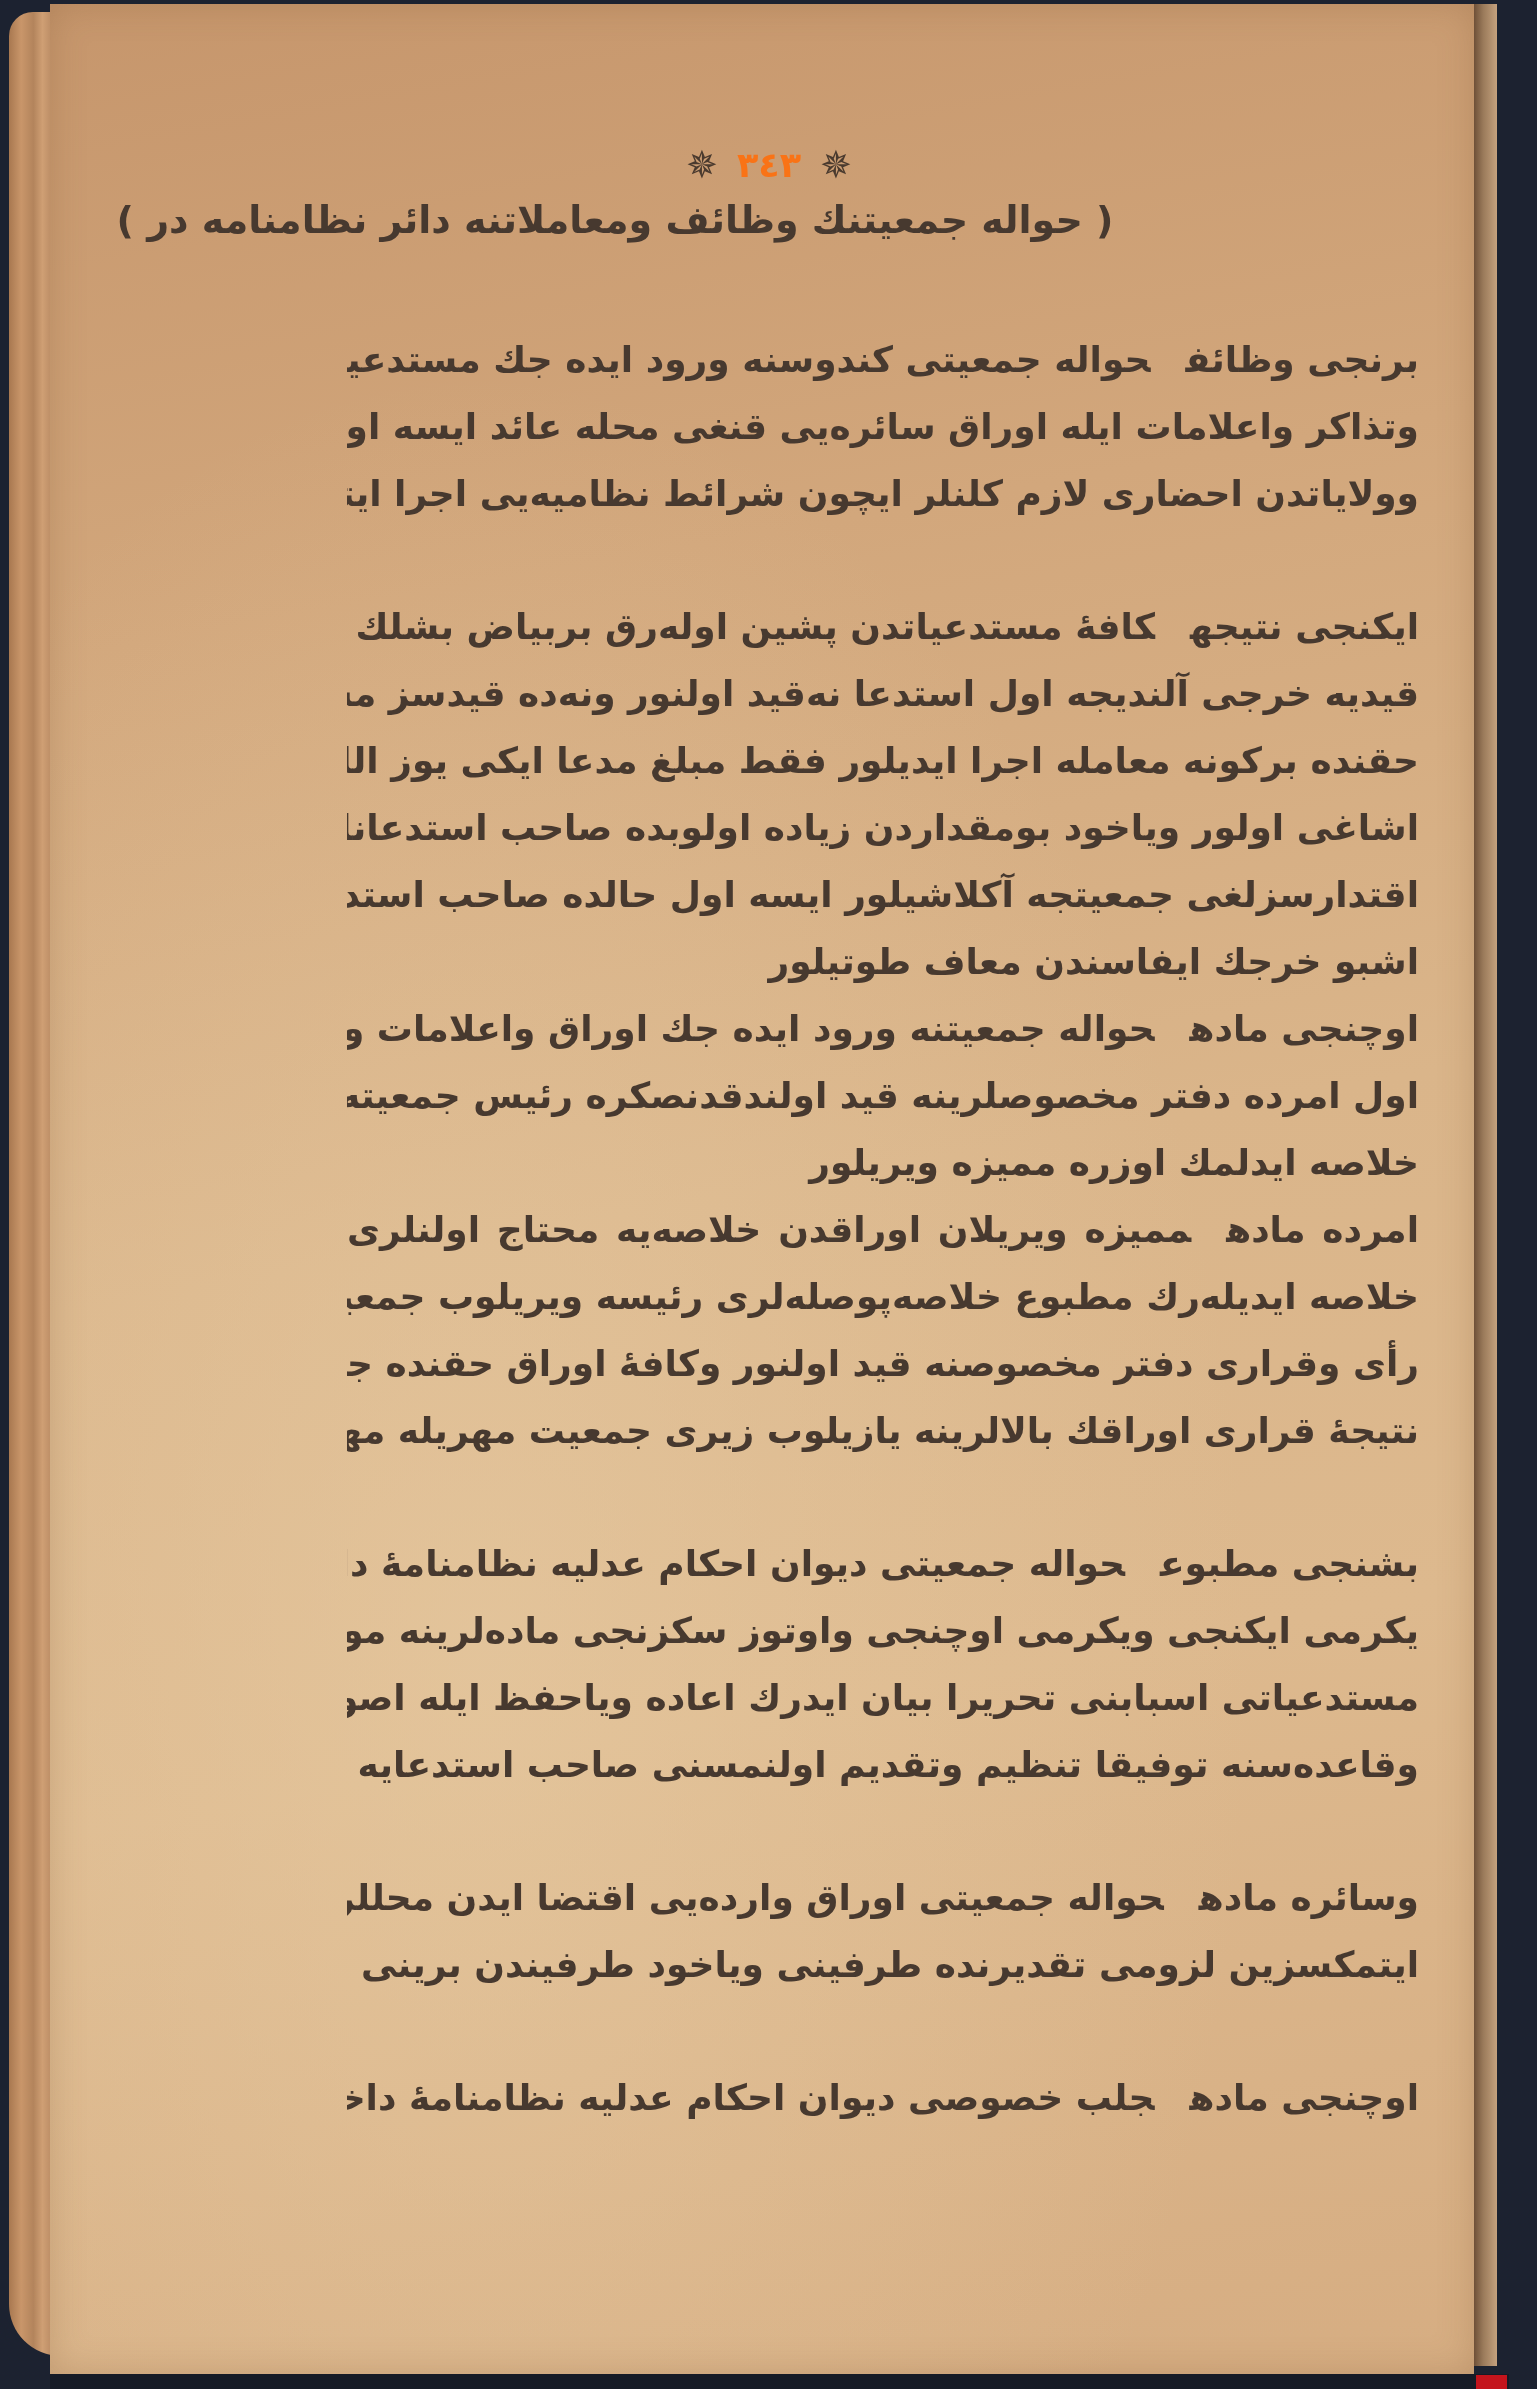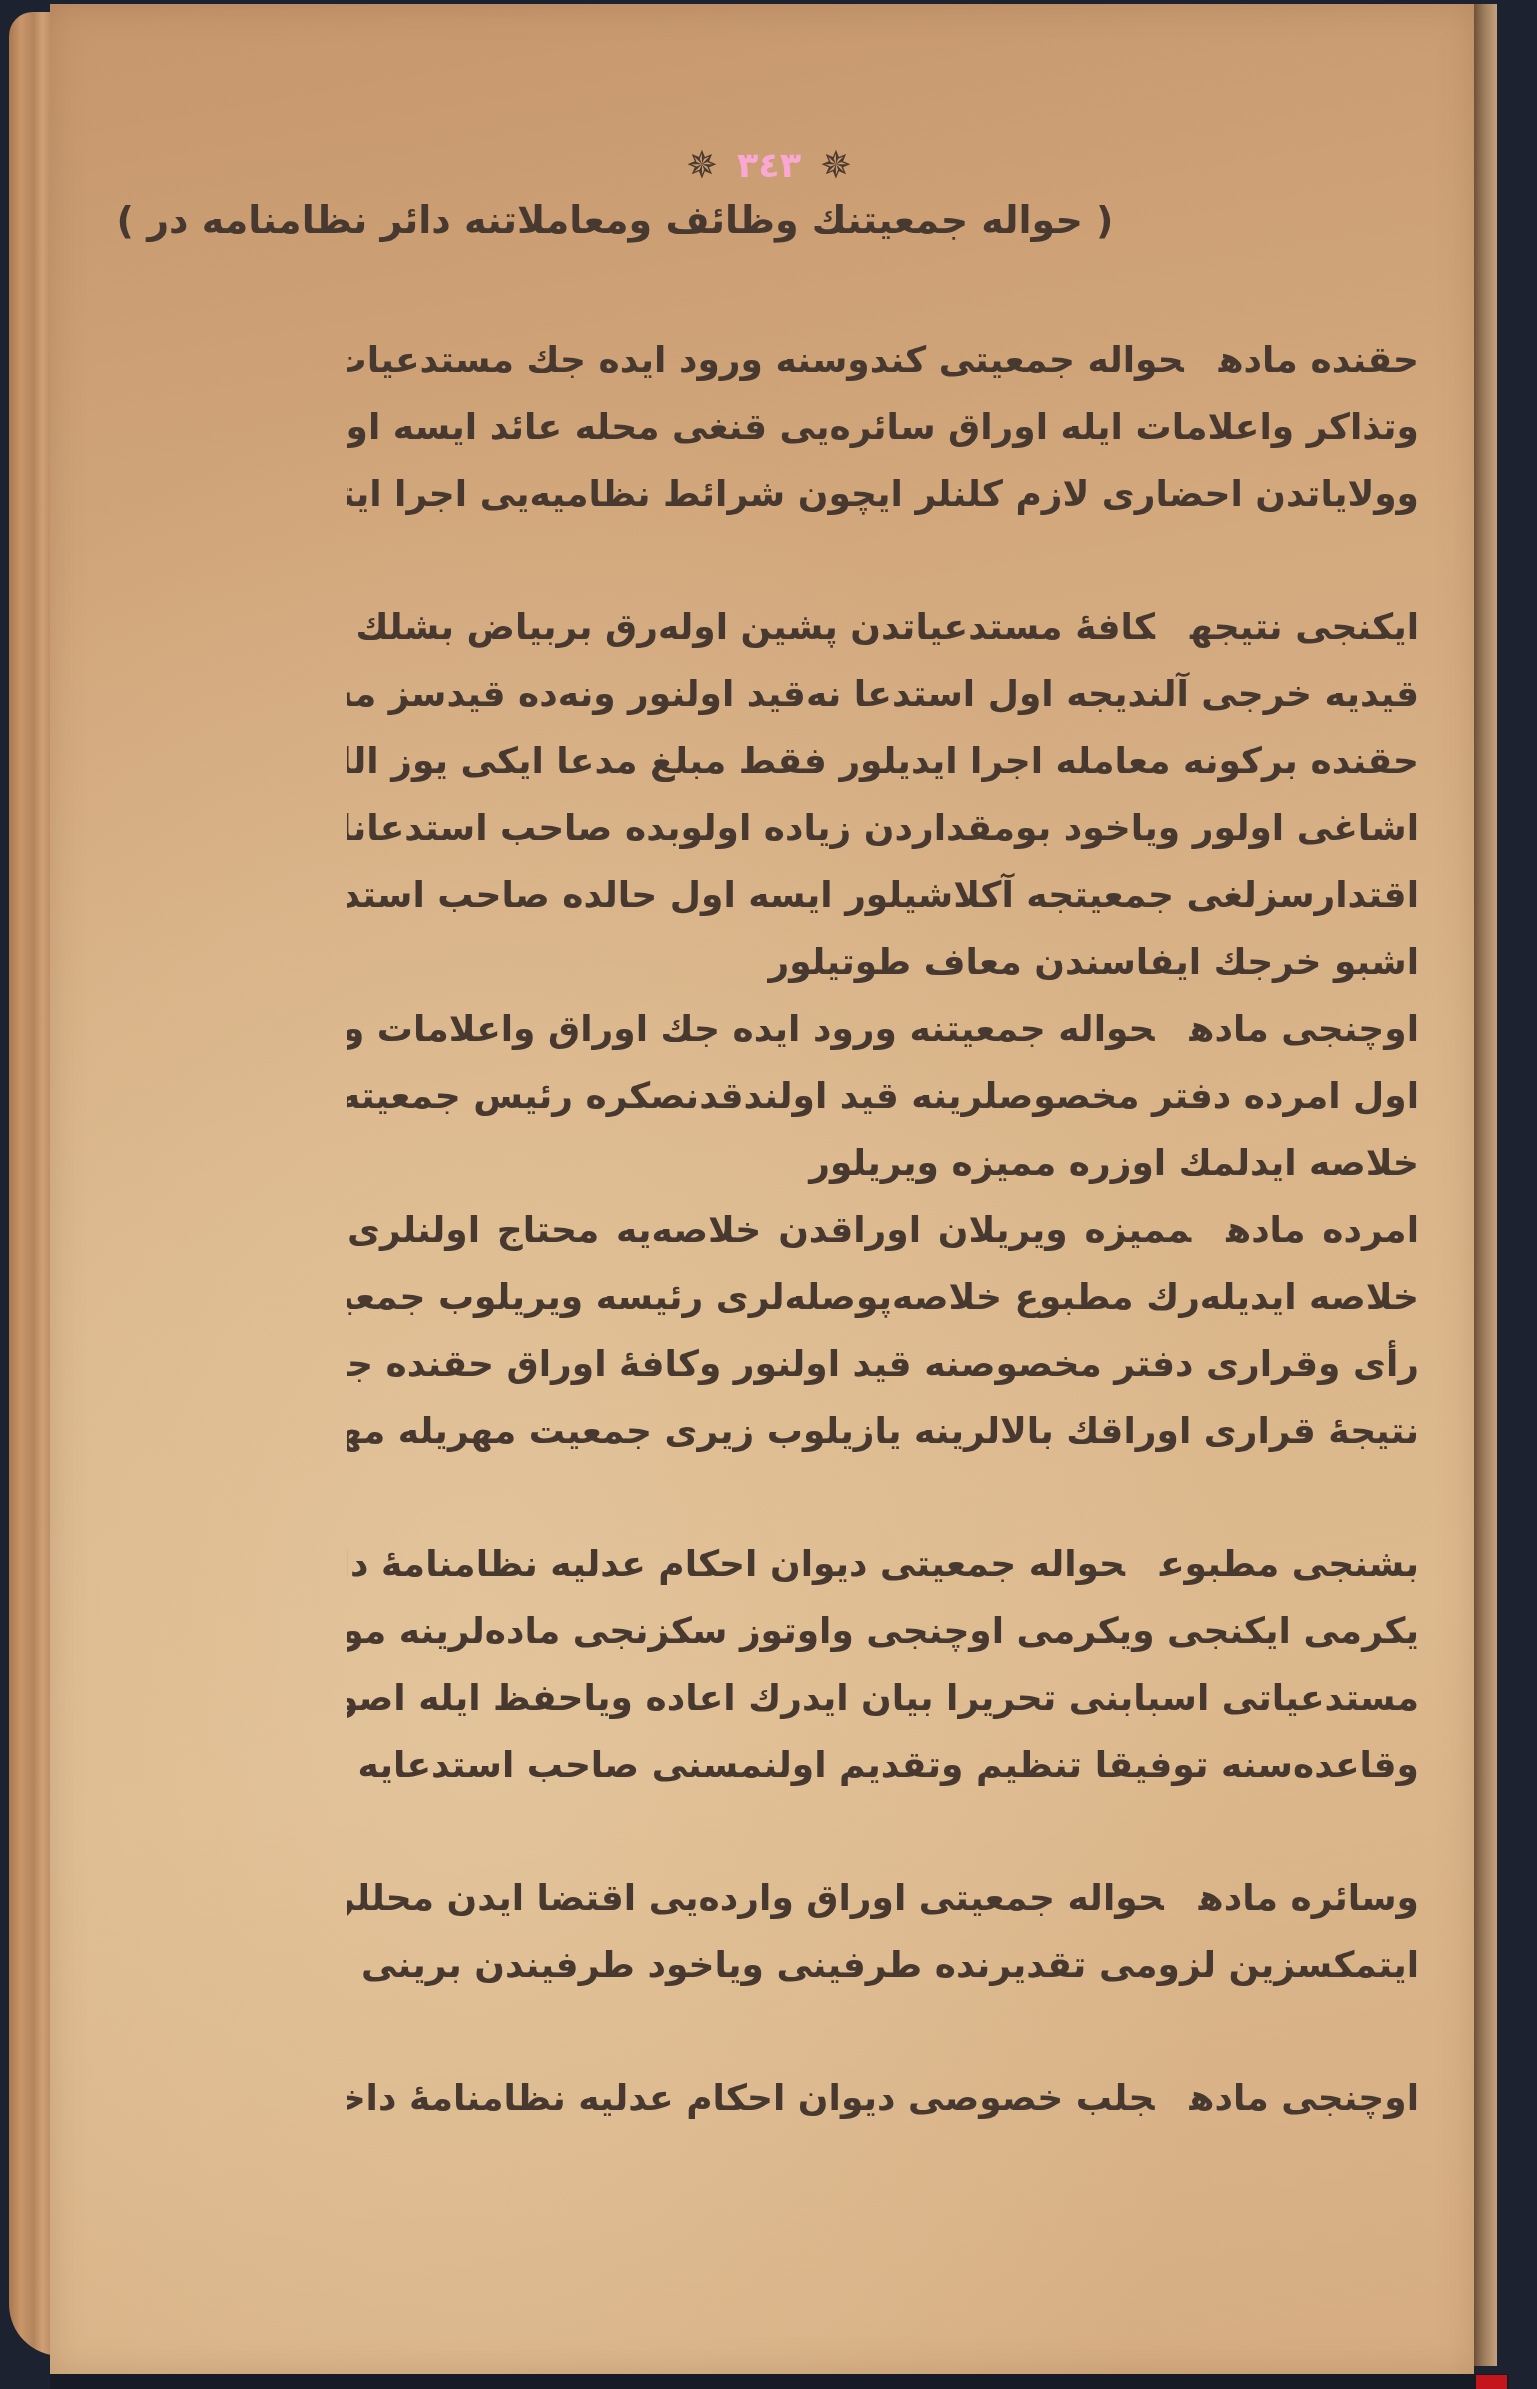--- a/index.html
+++ b/index.html
@@ -73,21 +73,21 @@
     .ornament {
       font-size: 38px;
       line-height: 1;
       color: #4a3a2e;
     }
     .page-number {
       direction: rtl;
       font-family: "DejaVu Sans", sans-serif;
       font-weight: bold;
       font-size: 35px;
-      color: #f9a8d4;
+      color: #f97316;
       letter-spacing: 1.7px;
     }
     .running-header {
       position: absolute;
       left: 0;
       width: 1230px;
       top: 198px;
       text-align: center;
       direction: rtl;
       font-family: "DejaVu Sans", sans-serif;
@@ -142,21 +142,21 @@
   <span class="ornament">✵</span>
   <span class="page-number">٣٤٣</span>
   <span class="ornament">✵</span>
 </div>
 
 <div class="running-header">( حواله جمعیتنك وظائف ومعاملاتنه دائر نظامنامه در )</div>
 
 <div class="body">
 
   <div class="article">
-    <div class="line"><span class="article-label">حقنده ماده</span><span>حواله جمعیتی کندوسنه ورود ایده جك مستدعیات ومحررات</span></div>
+    <div class="line"><span class="article-label">برنجی وظائف</span><span>حواله جمعیتی کندوسنه ورود ایده جك مستدعیات ومحررات</span></div>
     <div class="line">وتذاکر واعلامات ایله اوراق سائره‌یی قنغی محله عائد ایسه اورایه حواله ایدر</div>
     <div class="line last">وولایاتدن احضاری لازم کلنلر ایچون شرائط نظامیه‌یی اجرا ایتدیرر</div>
   </div>
 
   <div class="gap-large"></div>
 
   <div class="article">
     <div class="line"><span class="article-label">ایکنجی نتیجه</span><span>کافهٔ مستدعیاتدن پشین اوله‌رق بربیاض بشلك مجیدی</span></div>
     <div class="line">قیدیه خرجی آلندیجه اول استدعا نه‌قید اولنور ونه‌ده قیدسز مستدعیات</div>
     <div class="line">حقنده برکونه معامله اجرا ایدیلور فقط مبلغ مدعا ایکی یوز اللی غروشدن</div>

